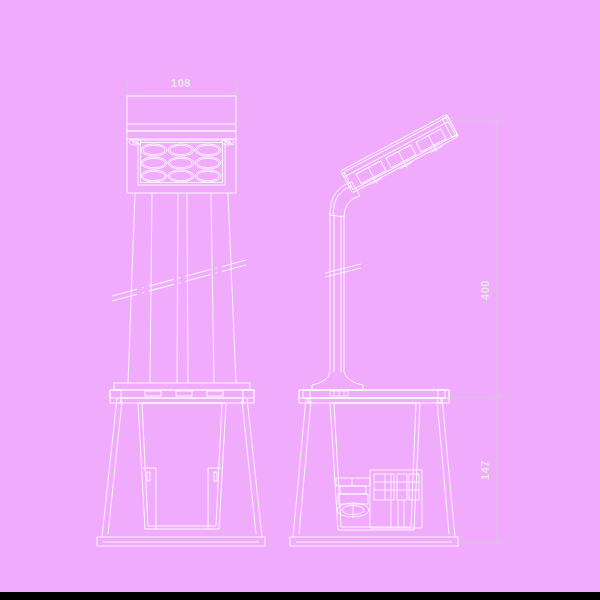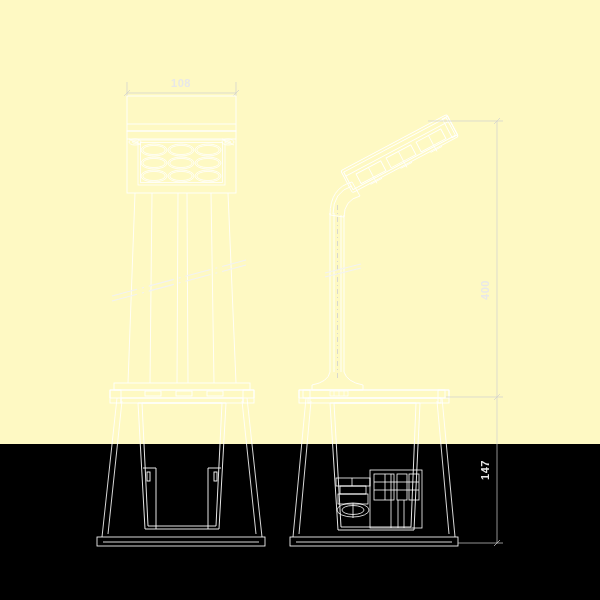--- a/index.html
+++ b/index.html
@@ -1,19 +1,19 @@
 <!DOCTYPE html>
 <html><head>
 <meta charset="utf-8">
 <title>CAD Drawing</title>
 <style>
   html,body{margin:0;padding:0;background:#000;}
   body{width:600px;height:600px;overflow:hidden;
        font-family:"Liberation Sans", sans-serif;}
-  #stage{position:relative;width:600px;height:444px;background:#fef9c3;}
+  #stage{position:relative;width:600px;height:592px;background:#f0abfc;}
   svg.cad{position:absolute;left:0;top:0;width:600px;height:600px;display:block;}
   .dimtext{fill:#e8e8e8;font-family:"Liberation Sans",sans-serif;font-size:11px;
            font-weight:700;letter-spacing:0.5px;}
 </style>
 </head>
 <body>
 
 <div id="stage">
 
 <svg class="cad" viewBox="0 0 600 600">

